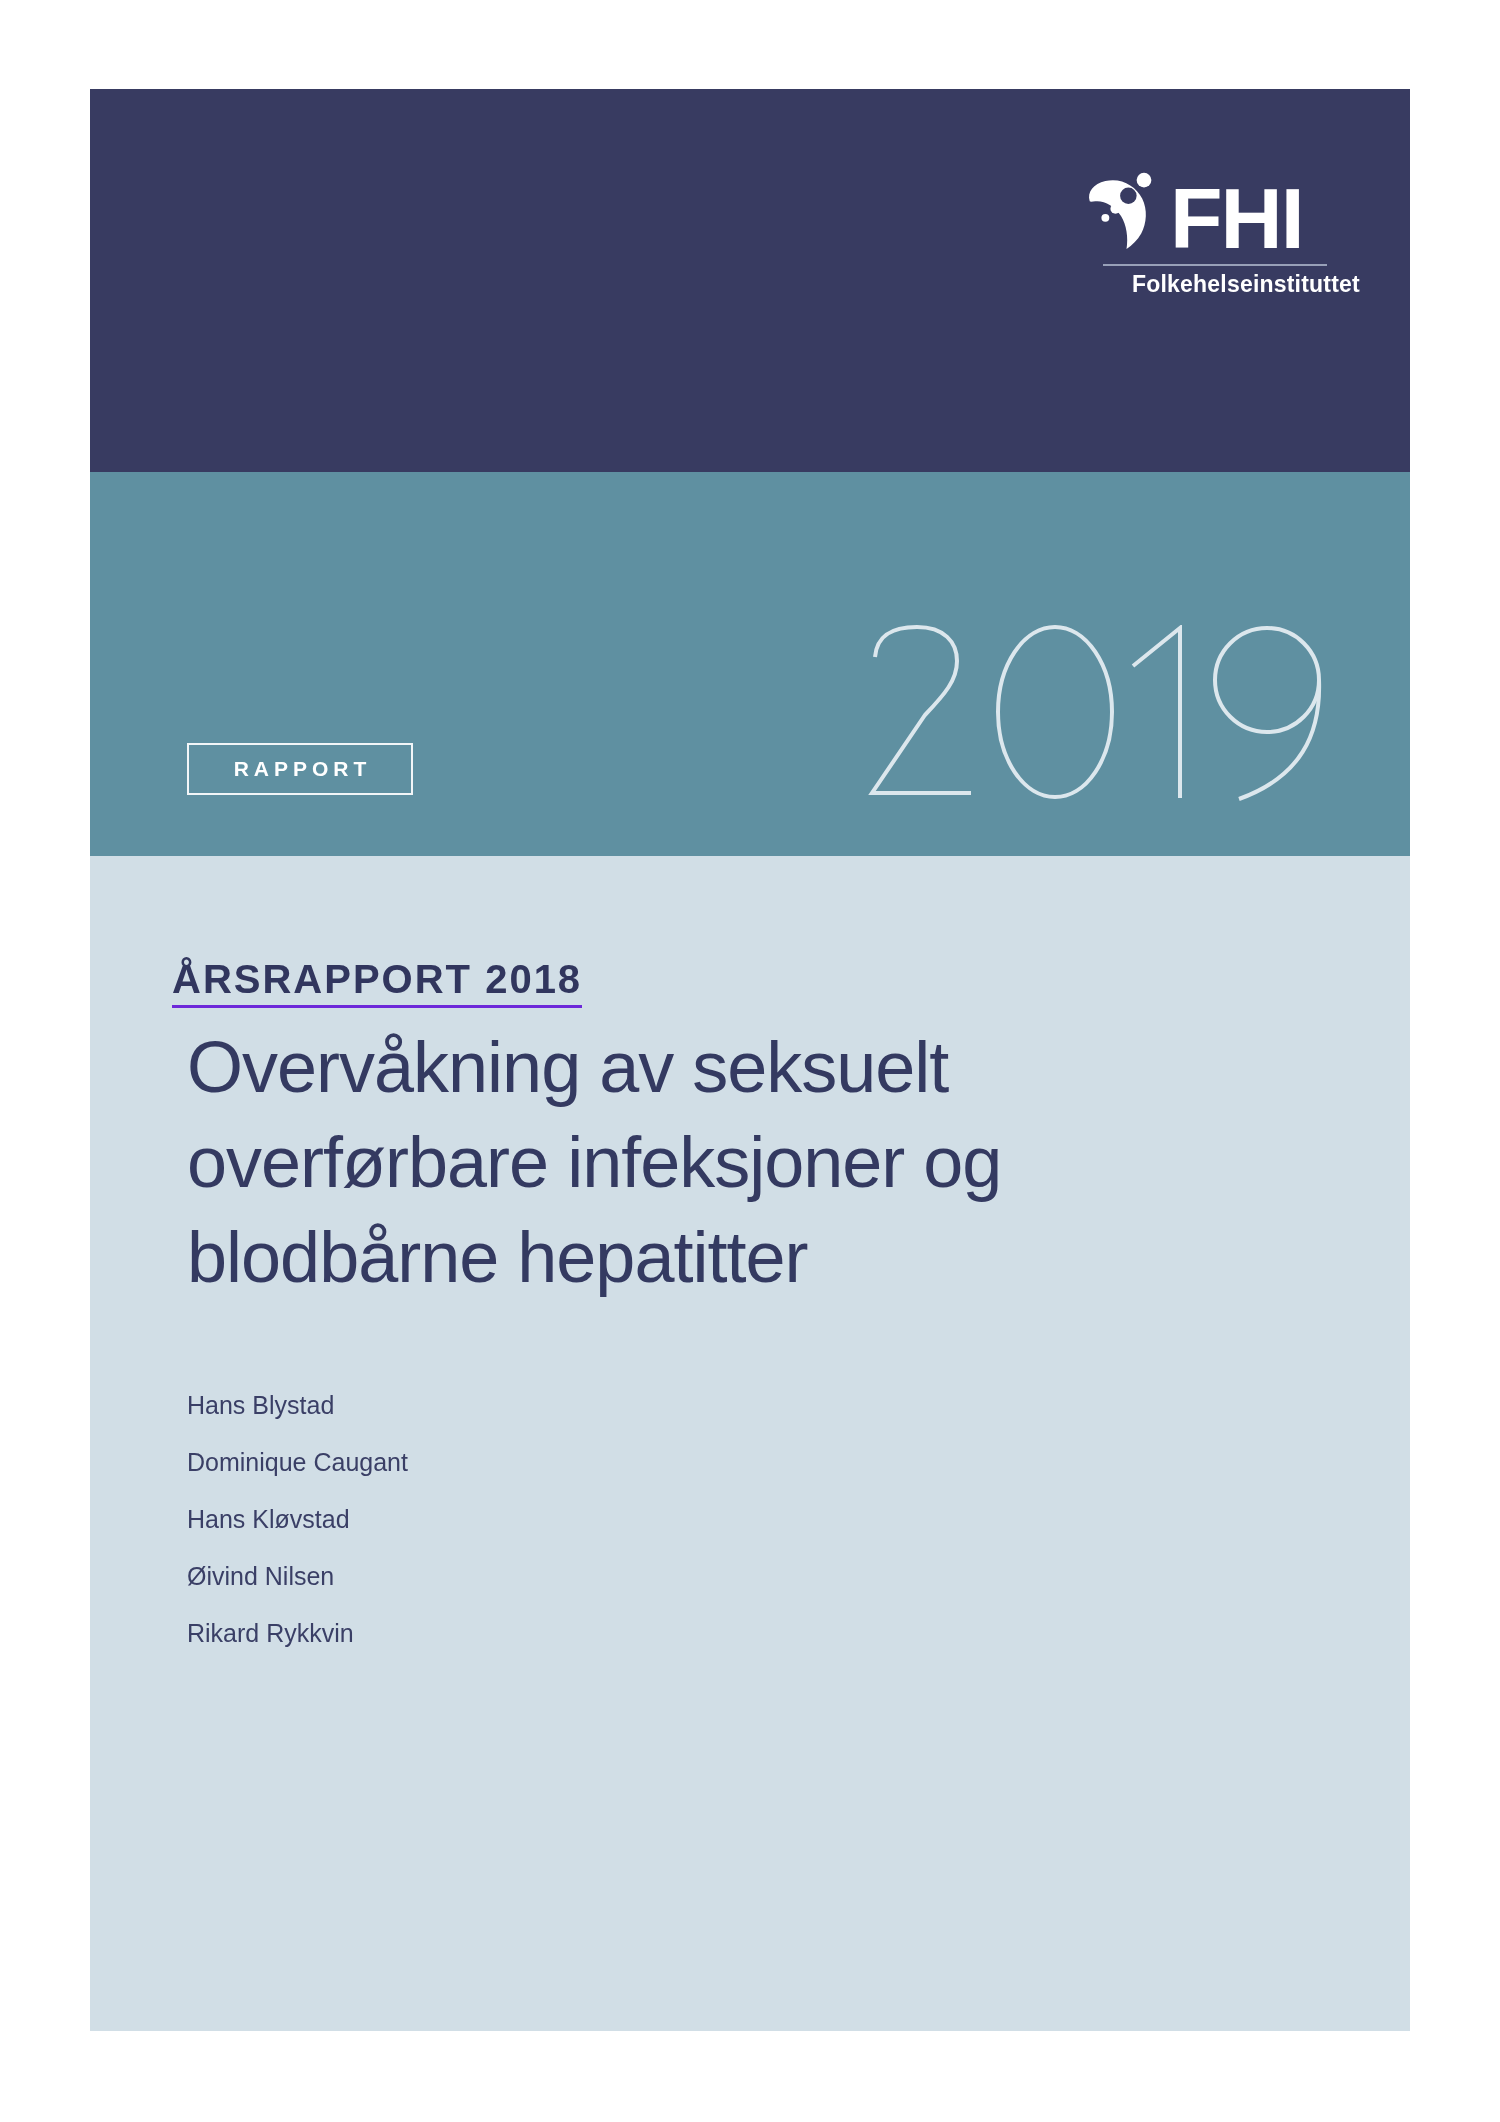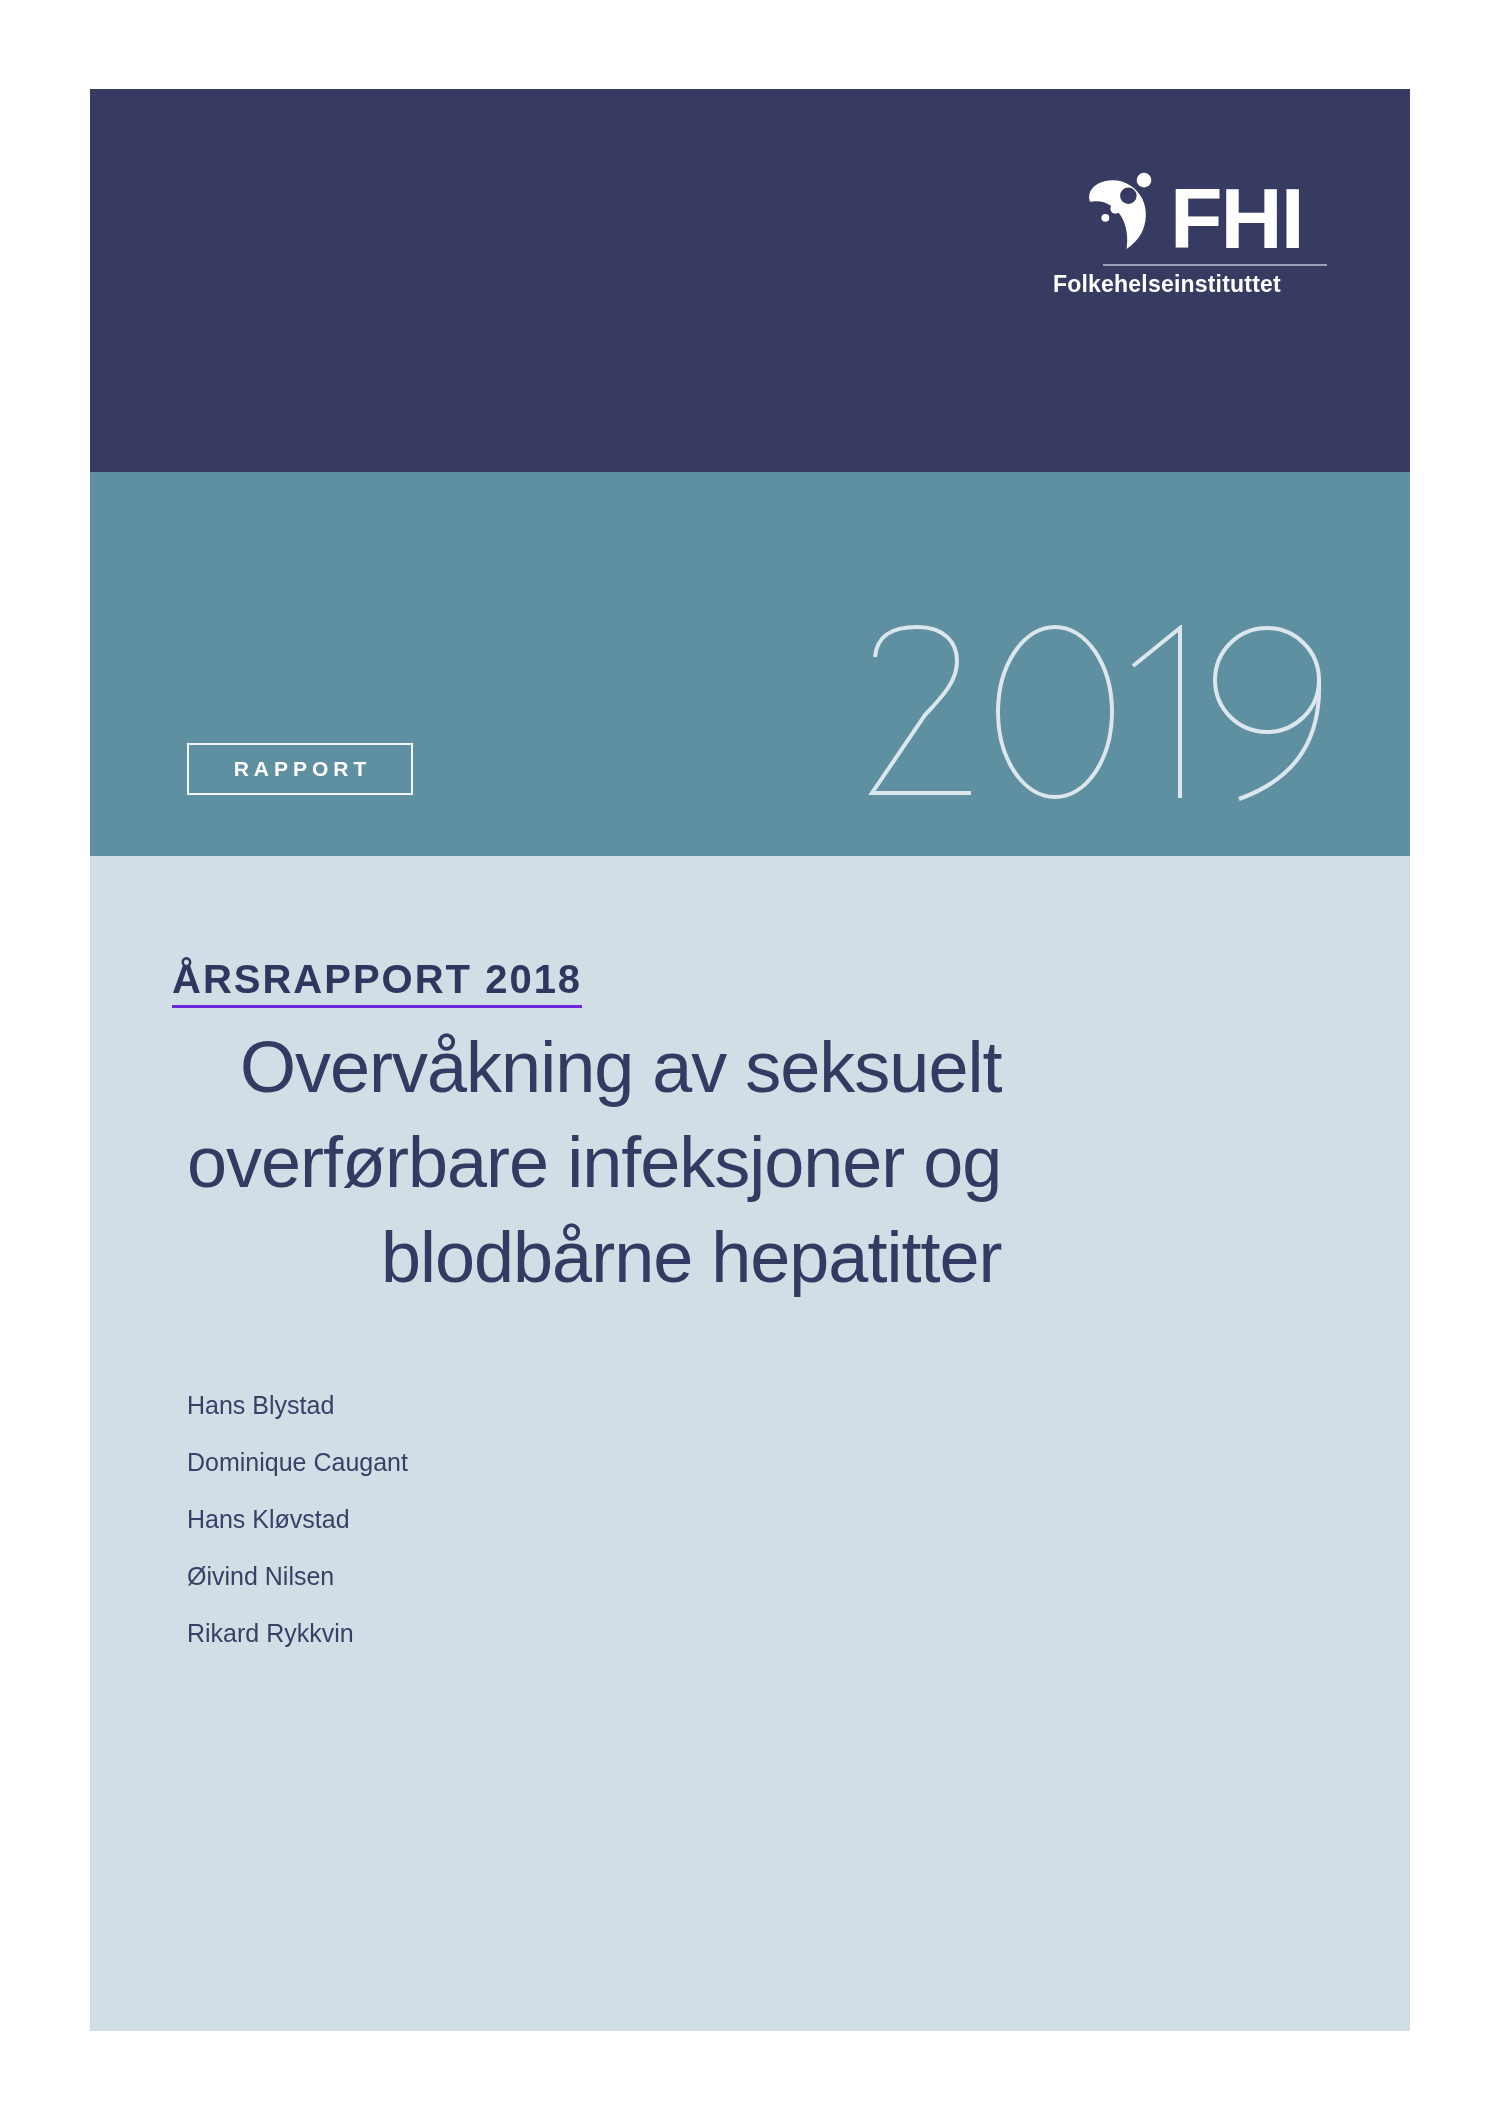--- a/index.html
+++ b/index.html
@@ -26,21 +26,21 @@
   .fhi-text {
     position: absolute; left: 1080px; top: 86px;
     font-size: 86px; font-weight: bold; letter-spacing: -2px;
     line-height: 86px; color: #ffffff;
   }
   .fhi-divider {
     position: absolute; left: 1013px; top: 175px;
     width: 224px; height: 2px; background: #98a0b8;
   }
   .fhi-subtext {
-    position: absolute; left: 963px; top: 182px; width: 230px;
+    position: absolute; left: 1042px; top: 182px; width: 230px;
     font-size: 23px; font-weight: 600; letter-spacing: 0.2px;
     color: #ffffff; white-space: nowrap;
   }
 
   
   .rapport-badge {
     position: absolute; left: 97px; top: 654px;
     width: 222px; height: 48px;
     border: 2px solid rgba(255,255,255,0.92);
     text-align: center; line-height: 48px;
@@ -58,21 +58,21 @@
     position: absolute; left: 82px; top: 868px;
     display: inline-block;
     font-size: 40px; font-weight: bold; letter-spacing: 2px;
     color: #31365e;
     padding-bottom: 3px;
     border-bottom: 3px solid #6d28d9;
   }
   .title {
     position: absolute; left: 97px; top: 931px;
     font-size: 72px; font-weight: 300; letter-spacing: -1px;
-    line-height: 95px; color: #343a61; text-align: right;
+    line-height: 95px; color: #343a61;
   }
   .authors {
     position: absolute; left: 97px; top: 1288px;
     font-size: 25px; font-weight: 300;
     line-height: 57px; color: #3a3f66;
   }
 </style>
 </head>
 <body>
 

